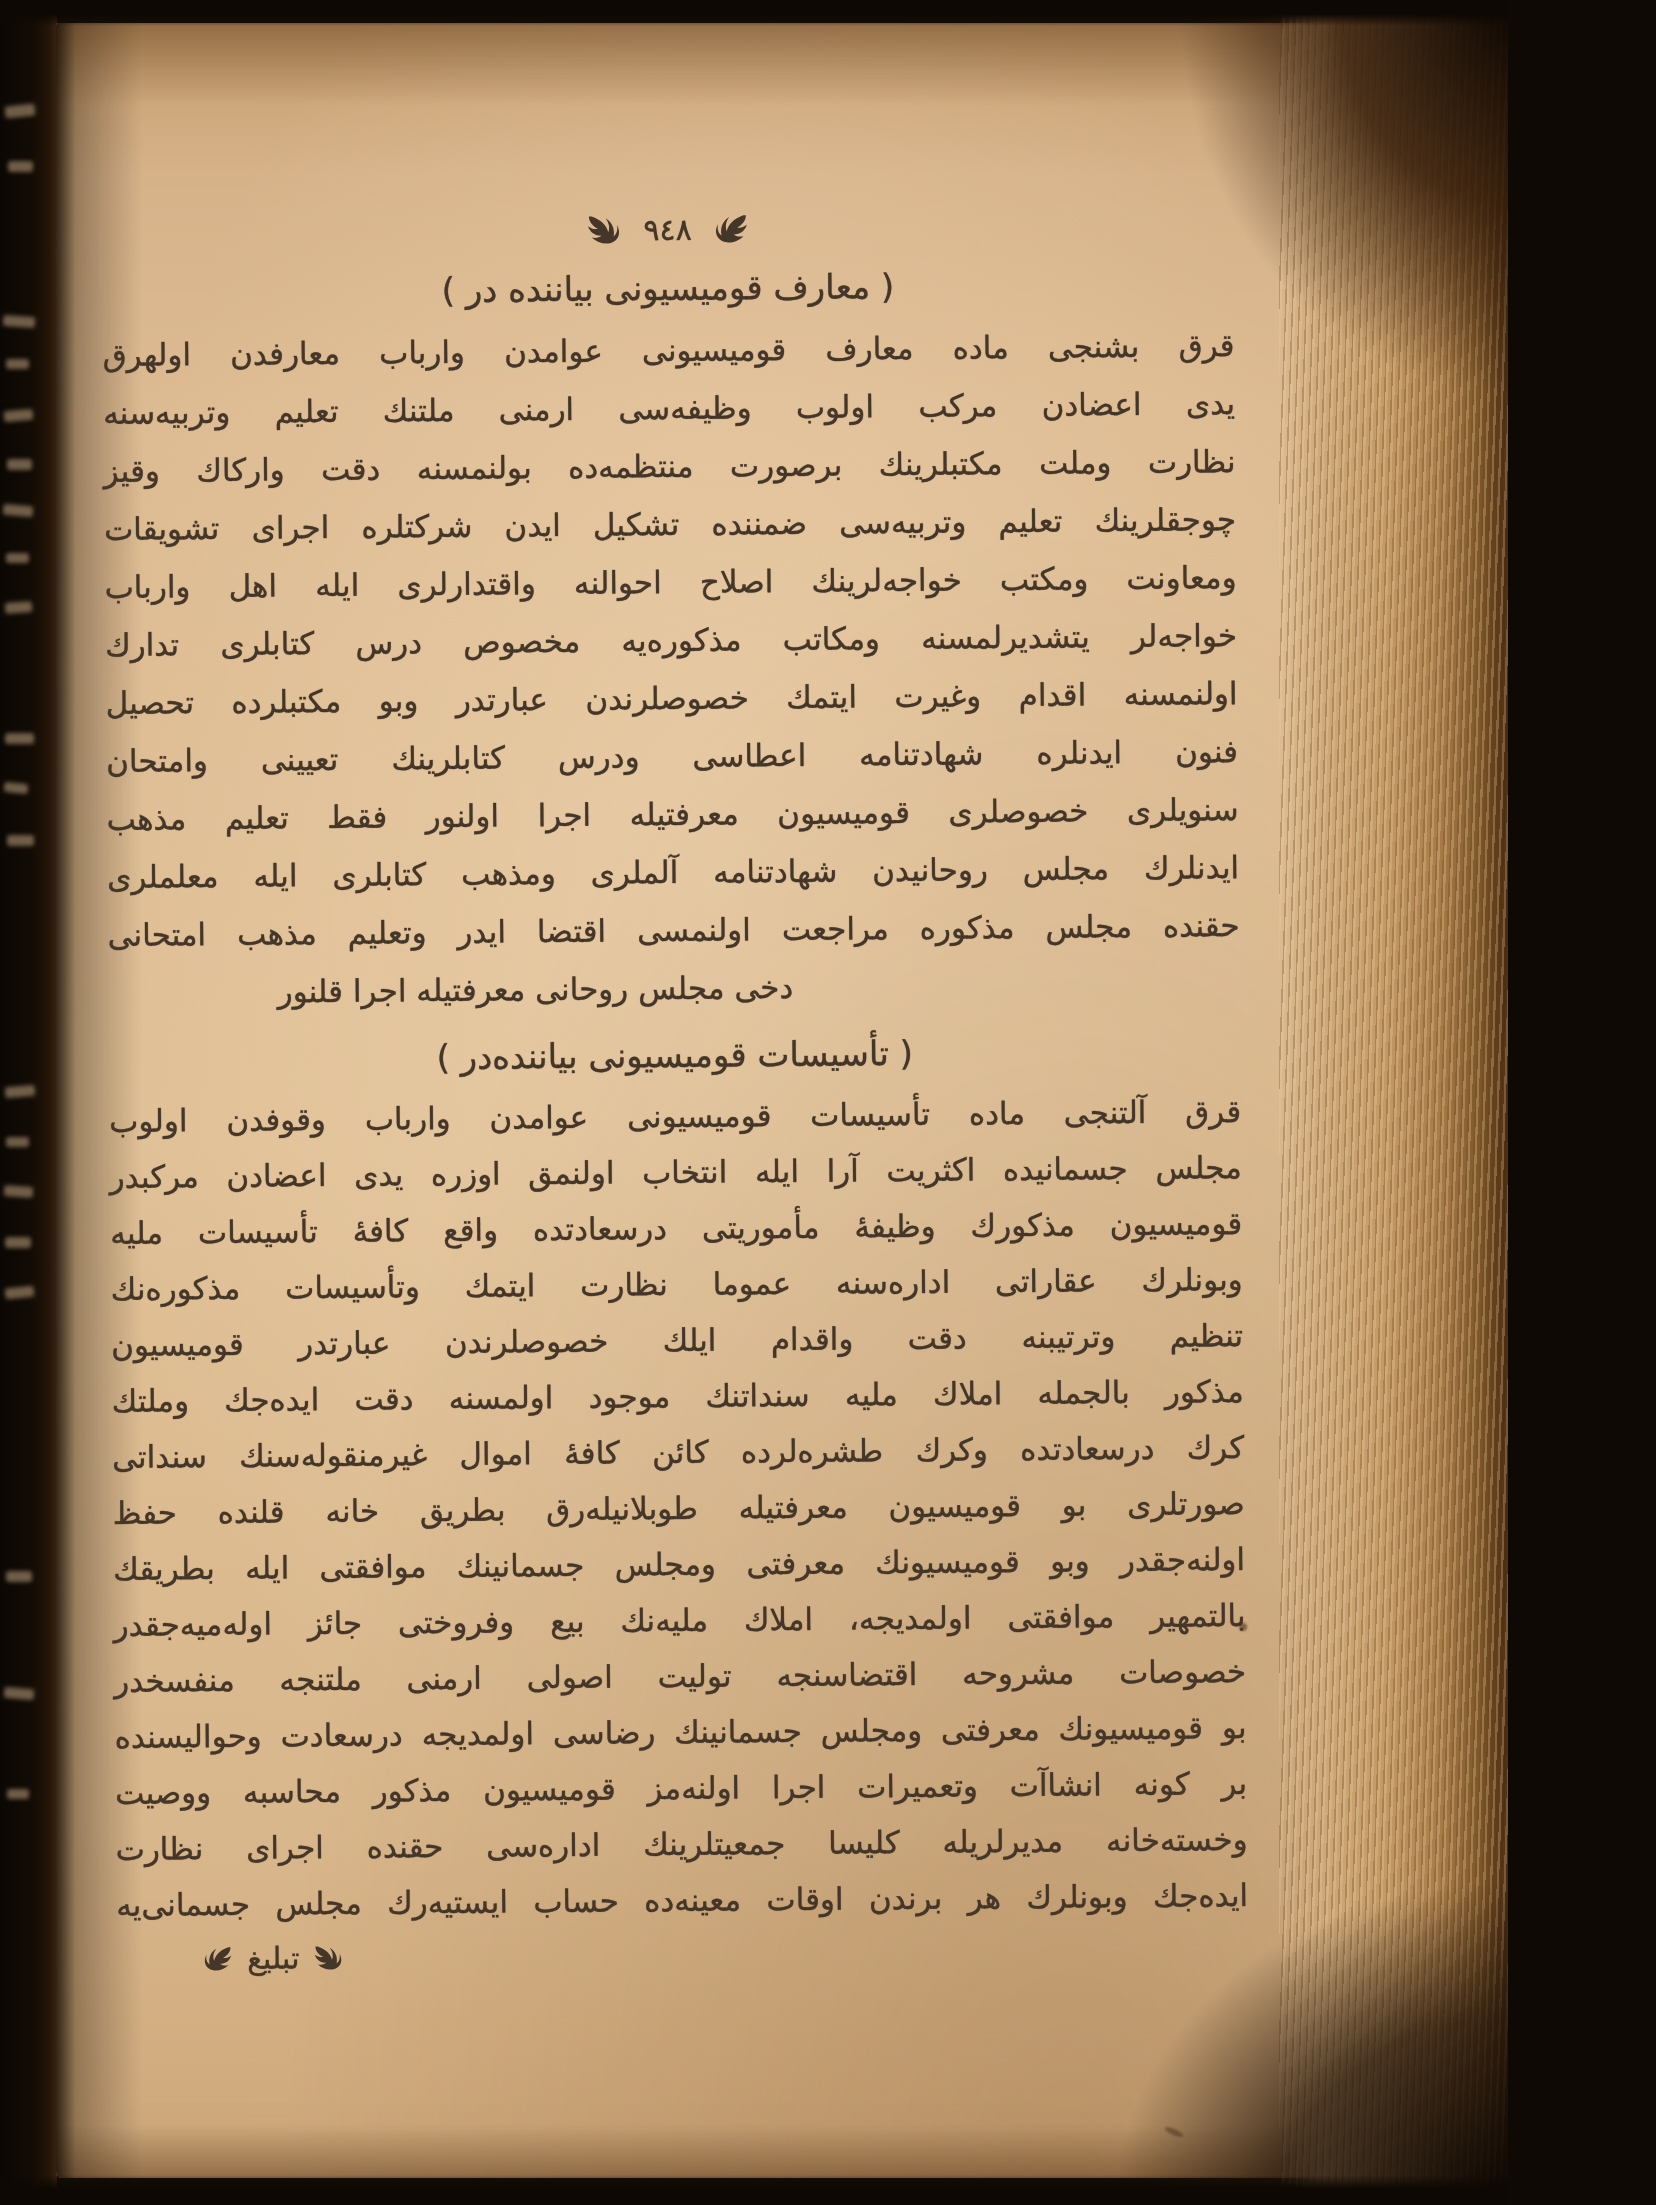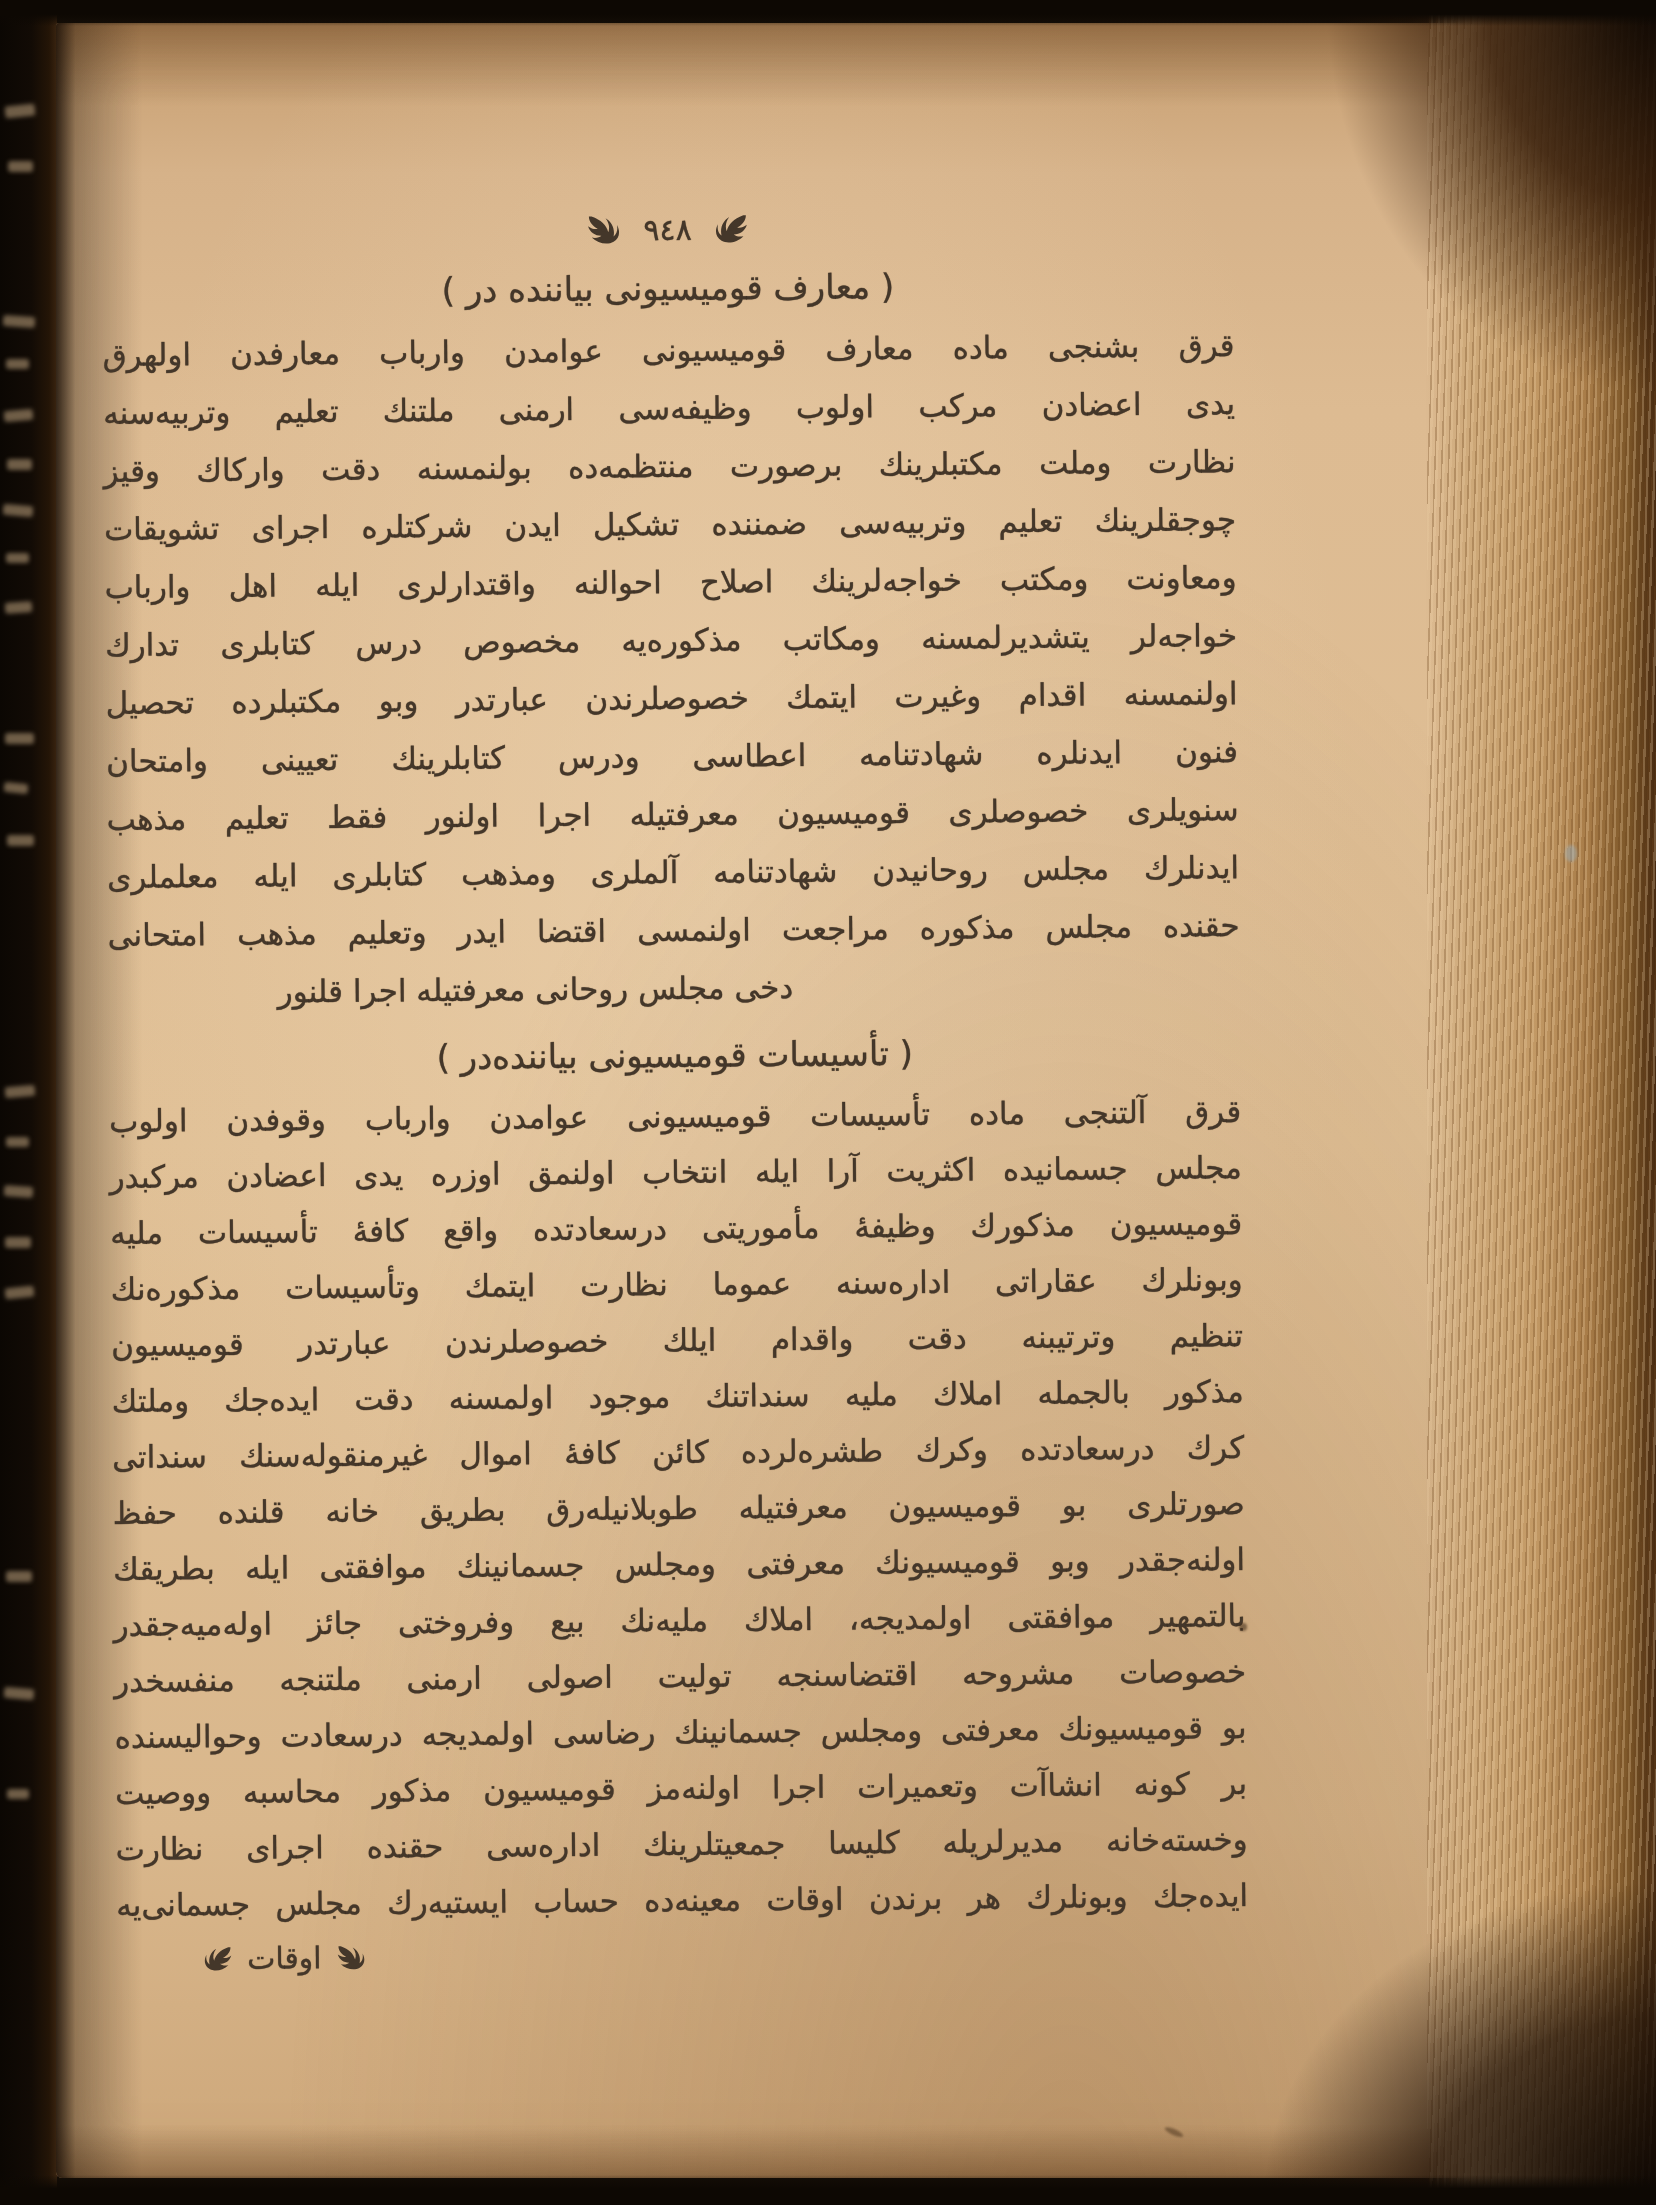--- a/index.html
+++ b/index.html
@@ -1,17 +1,17 @@
 <!DOCTYPE html>
 <html lang="ota" style="--background: #150e07; --paper: #e0c096; --ink: #44372a; --fore_edge: #cda878;font-size:12px"><head>
 <meta charset="utf-8">
 <style>
   html,body{margin:0;padding:0;background:#0e0905;}
   .scene{
-    position:relative;width:1656px;height:2205px;overflow:hidden;
+    position:relative;width:1508px;height:2205px;overflow:hidden;
     background:var(--background,#150e07);
     font-family:"DejaVu Sans",sans-serif;
   }
   
   .left-strip{
     position:absolute;left:0;top:0;width:57px;height:100%;
     background:linear-gradient(90deg,#0b0703 0%,#120b05 55%,#241507 86%,#3a2410 100%);
   }
   .frag{
     position:absolute;background:rgba(208,178,138,0.5);
@@ -160,21 +160,21 @@
           <div class="text-line">بر كونه انشاآت وتعميرات اجرا اولنه‌مز قوميسيون مذكور محاسبه ووصيت</div>
           <div class="text-line">وخسته‌خانه مديرلريله كليسا جمعيتلرينك اداره‌سى حقنده اجراى نظارت</div>
           <div class="text-line">ايده‌جك وبونلرك هر برندن اوقات معينه‌ده حساب ايستيه‌رك مجلس جسمانى‌يه</div>
         </div>
 
       <div class="catchword-row">
         <svg class="fleuron" viewBox="0 0 40 34" aria-hidden="true" style="width:30px;height:27px;">
           <path fill="currentColor" d="M33,2 C22,6 16,12 14,20 C12,15 13,9 17,4 C10,8 6,16 8,25 C4,22 3,17 4,12 C0,19 1,27 8,31 C15,35 26,33 33,26 C28,27 24,26 22,24 C29,24 35,20 37,13 C33,16 29,17 26,16 C32,13 36,8 36,2 Z"></path>
           <circle cx="19" cy="17" r="2.6" fill="currentColor"></circle>
         </svg>
-        <span class="catchword">اوقات</span>
+        <span class="catchword">تبليغ</span>
         <svg class="fleuron mirror" viewBox="0 0 40 34" aria-hidden="true" style="width:30px;height:27px;">
           <path fill="currentColor" d="M33,2 C22,6 16,12 14,20 C12,15 13,9 17,4 C10,8 6,16 8,25 C4,22 3,17 4,12 C0,19 1,27 8,31 C15,35 26,33 33,26 C28,27 24,26 22,24 C29,24 35,20 37,13 C33,16 29,17 26,16 C32,13 36,8 36,2 Z"></path>
           <circle cx="19" cy="17" r="2.6" fill="currentColor"></circle>
         </svg>
       </div>
 
     </div>
   </div>
 
   <div class="fore-edge"></div>

